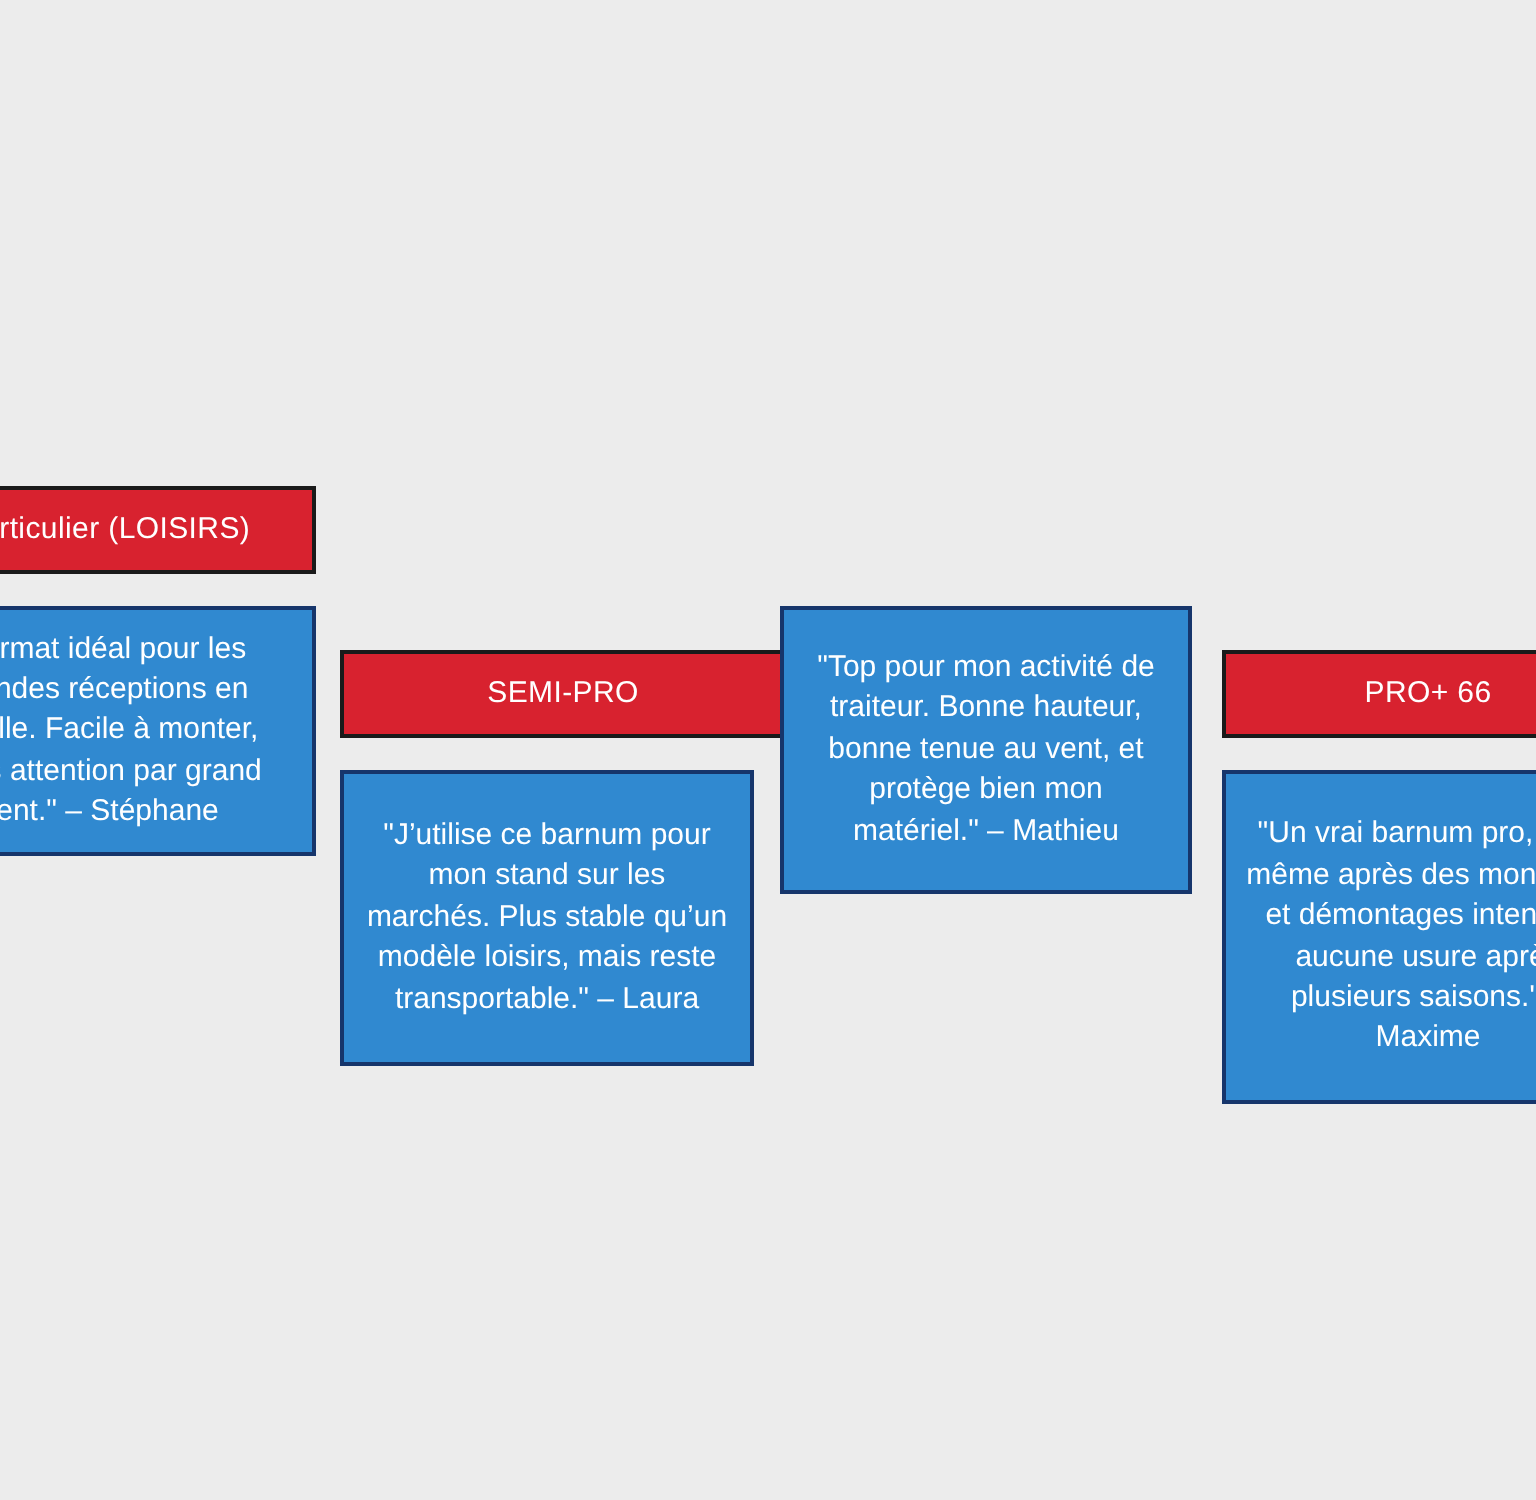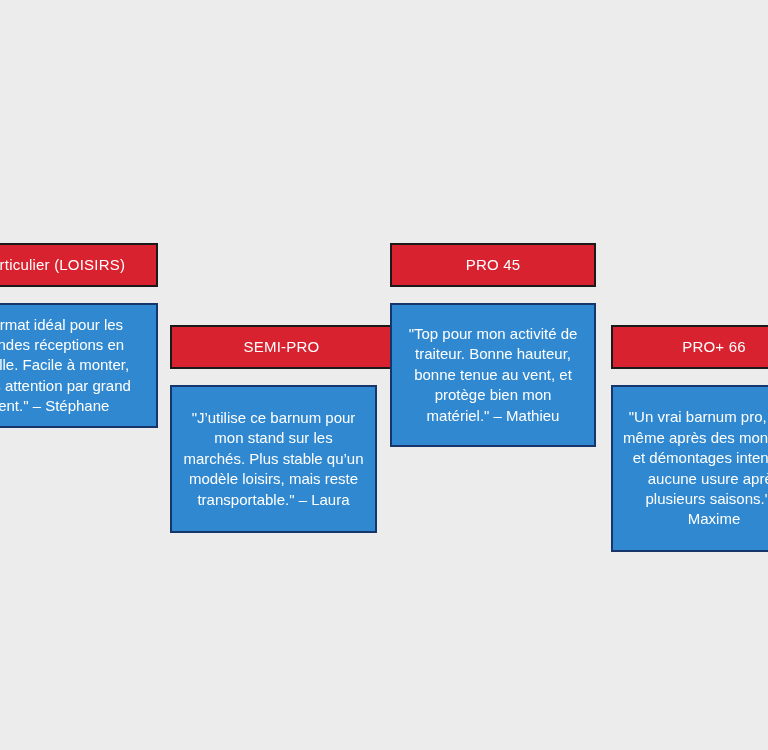--- a/index.html
+++ b/index.html
@@ -127,23 +127,20 @@
     <span class="qtext">"Format idéal pour les grandes réceptions en famille. Facile à monter, mais attention par grand vent." – Stéphane</span>
   </div>
 
   <div class="header-box" id="hdr-semipro">
     <span>SEMI-PRO</span>
   </div>
   <div class="quote-box" id="quote-semipro">
     <span class="qtext">"J’utilise ce barnum pour mon stand sur les marchés. Plus stable qu’un modèle loisirs, mais reste transportable." – Laura</span>
   </div>
 
-  <div class="header-box" id="hdr-pro45">
-    <span>PRO 45</span>
-  </div>
   <div class="quote-box" id="quote-pro45">
     <span class="qtext">"Top pour mon activité de traiteur. Bonne hauteur, bonne tenue au vent, et protège bien mon matériel." – Mathieu</span>
   </div>
 
   <div class="header-box" id="hdr-proplus45">
     <span>PRO+ 66</span>
   </div>
   <div class="quote-box" id="quote-proplus45">
     <span class="qtext">"Un vrai barnum pro, tient même après des montages et démontages intensifs, aucune usure après plusieurs saisons." – Maxime</span>
   </div>

